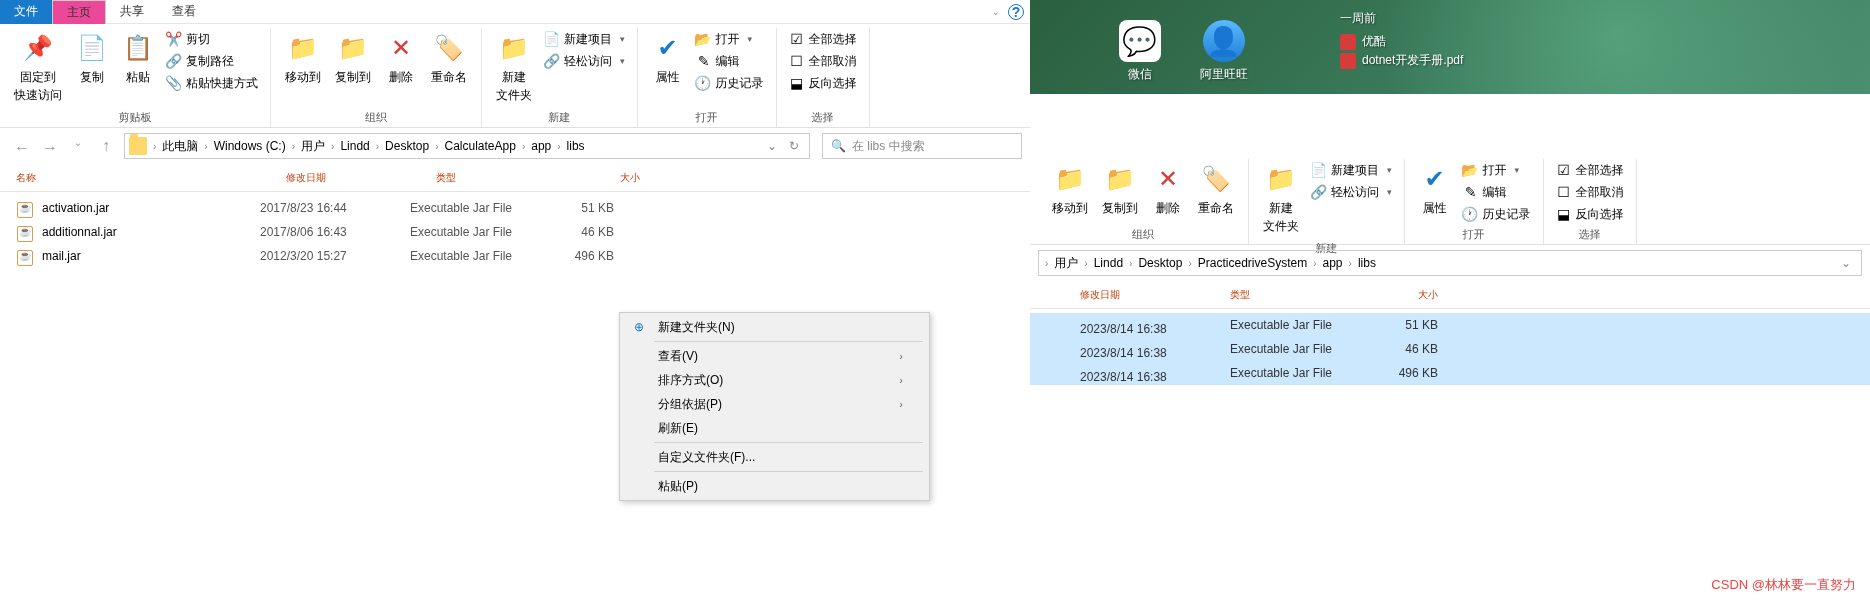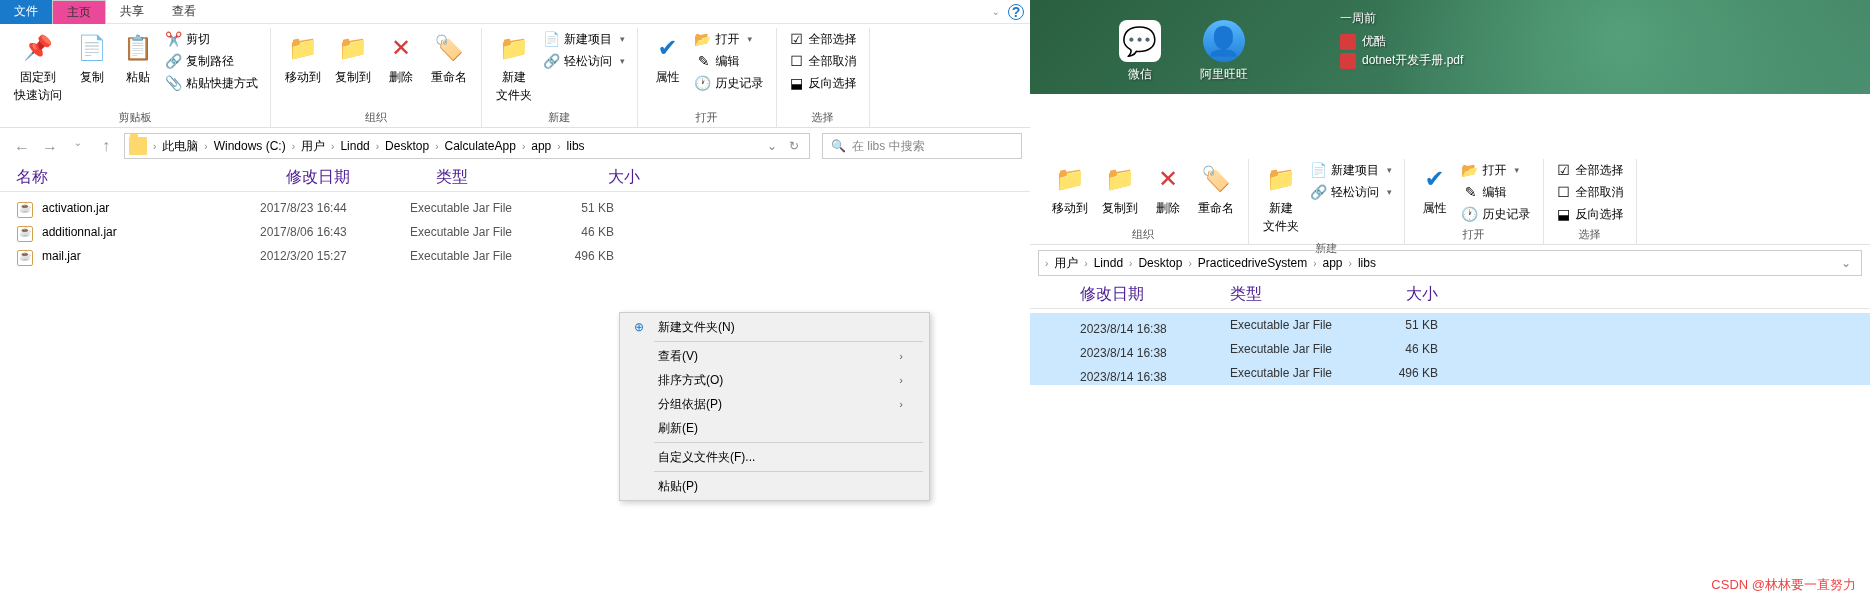--- a/index.html
+++ b/index.html
@@ -38,21 +38,21 @@
     .bc-icon { width: 18px; height: 18px; background: #ffd86b; margin-right: 4px; display: inline-block; border-radius: 1px; position: relative; }
     .bc-icon::before { content: ''; position: absolute; top: -3px; left: 1px; width: 8px; height: 3px; background: #ffd86b; border-radius: 1px 1px 0 0; }
     .bc-item { padding: 0 4px; cursor: pointer; }
     .bc-sep { color: #888; padding: 0 2px; font-size: 10px; }
     .bc-right { margin-left: auto; display: flex; gap: 12px; padding-right: 6px; }
     .search-box { border: 1px solid #ccc; height: 26px; width: 200px; display: flex; align-items: center; padding: 0 8px; color: #888; }
     .search-icon-s { margin-right: 6px; }
     
     
     .file-list-header { display: flex; height: 28px; align-items: center; border-bottom: 1px solid #e5e5e5; padding-left: 16px; }
-    .col-header { color: #4c1d95; font-size: 16px; cursor: pointer; }
+    .col-header { color: #c2410c; font-size: 10px; cursor: pointer; }
     .col-name { width: 270px; }
     .col-date { width: 150px; }
     .col-type { width: 130px; }
     .col-size { width: 90px; text-align: right; padding-right: 16px; }
     .file-list { padding-top: 4px; }
     .file-row { display: flex; height: 24px; align-items: center; padding-left: 16px; cursor: pointer; }
     .file-icon { width: 18px; height: 18px; margin-right: 8px; display: flex; align-items: center; justify-content: center; color: #7a4f01; font-size: 14px; }
     .file-name { width: 244px; padding-left: 26px; position: relative; }
     .file-name .file-icon { position: absolute; left: 0; }
     .file-date { width: 150px; color: #555; }

